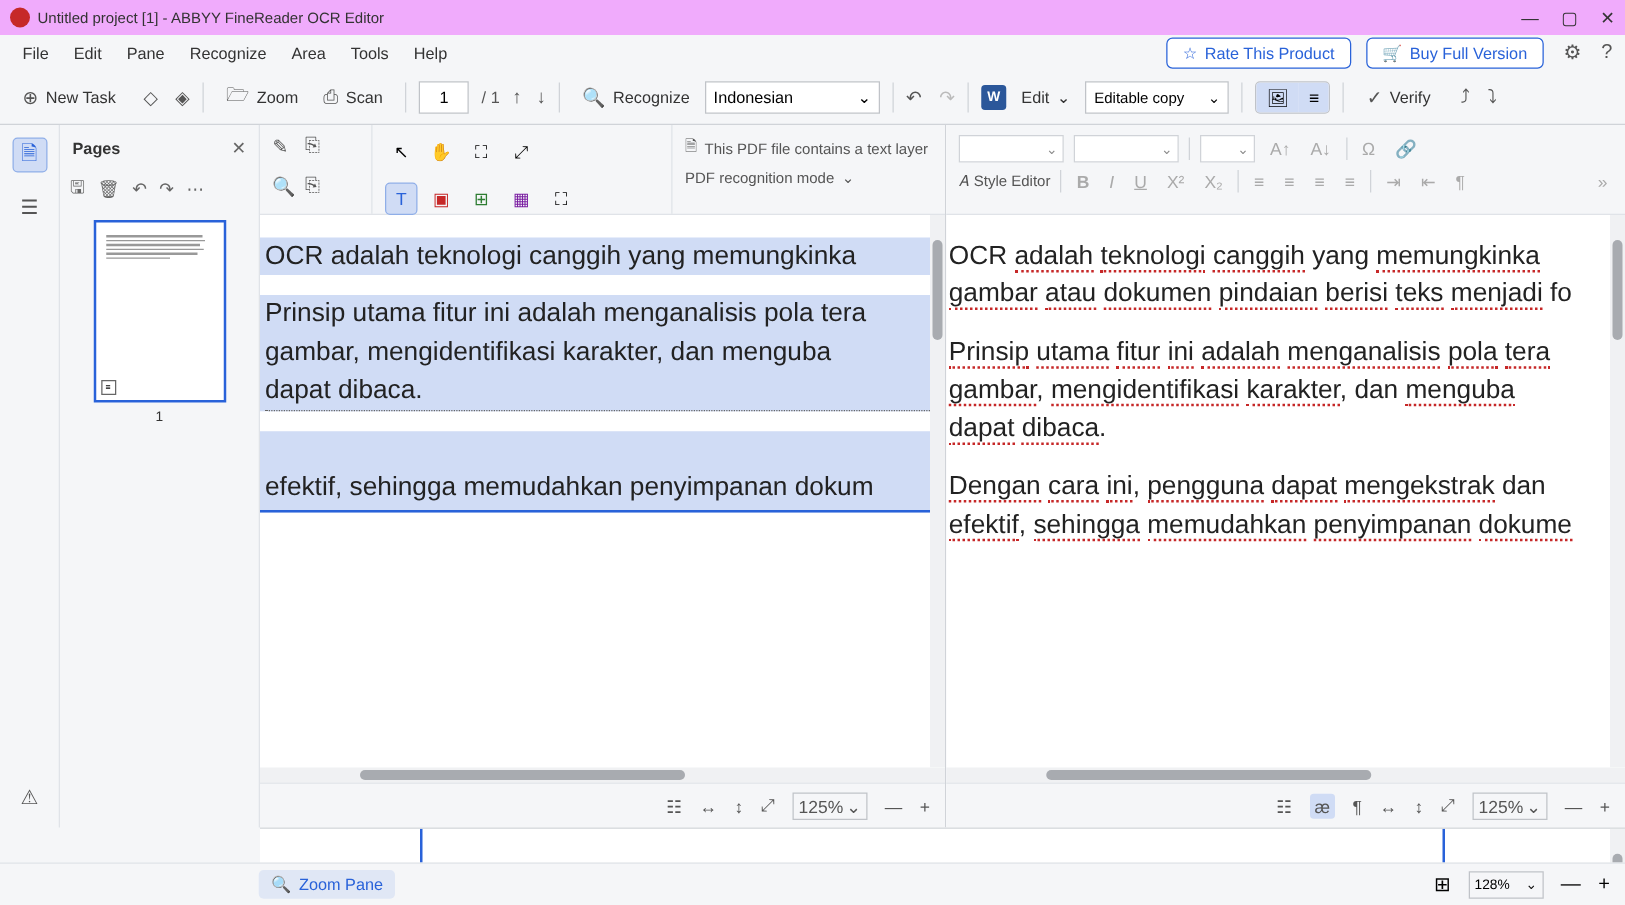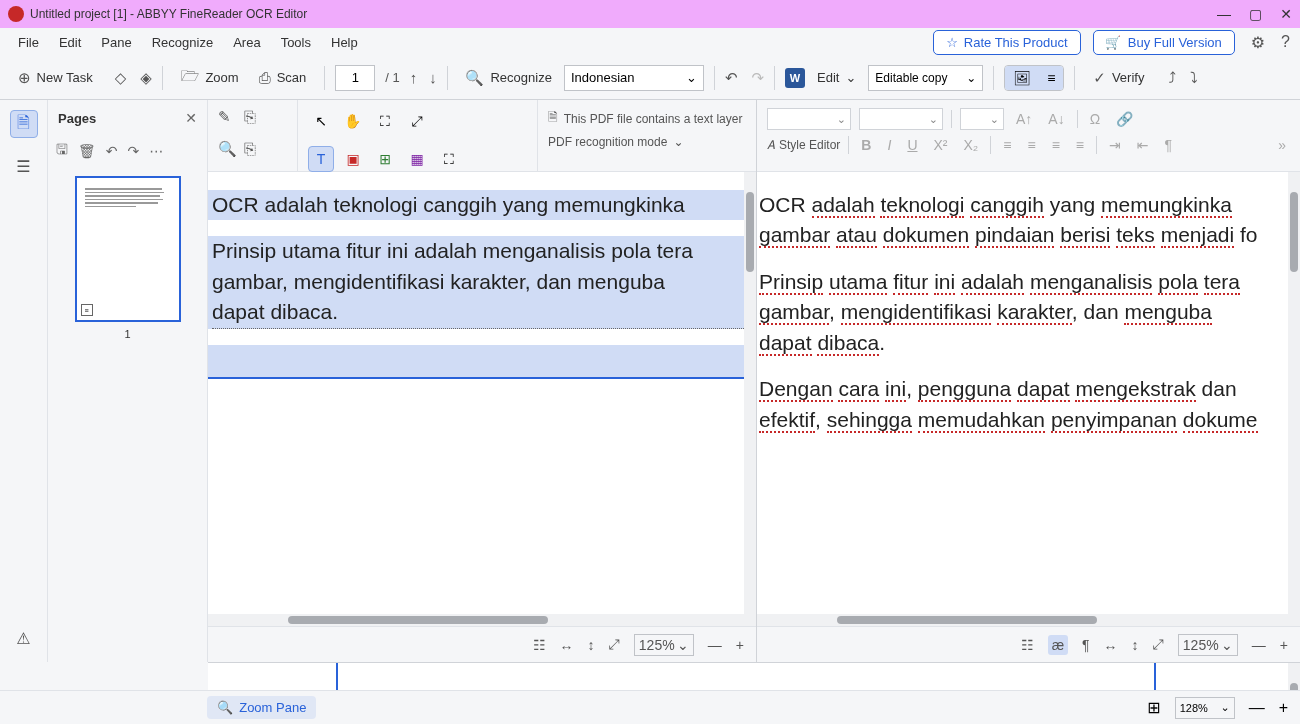--- a/index.html
+++ b/index.html
@@ -241,21 +241,21 @@
         <div class="row">
           <span>PDF recognition mode</span>
           <span>⌄</span>
         </div>
       </div>
     </div>
     <div class="doc-view">
       <div class="doc-content">
         <p class="highlighted"><span>OCR adalah teknologi canggih yang memungkinka</span><br></p>
         <p class="highlighted"><span>Prinsip utama fitur ini adalah menganalisis pola tera</span><br><span>gambar, mengidentifikasi karakter, dan menguba</span><br><span class="dotted">dapat dibaca.</span></p>
-        <p class="highlighted" style="border-bottom:2px solid #2962d9;padding-bottom:2px;"><br></p>
+        <p class="highlighted" style="border-bottom:2px solid #2962d9;padding-bottom:2px;"><br><span>efektif, sehingga memudahkan penyimpanan dokum</span></p>
       </div>
       <div class="scroll-v">
           <div class="thumb-bar" style="height:80px;margin-top:20px;"></div>
         </div>
     </div>
     <div class="scroll-h">
         <div class="thumb-bar"></div>
       </div>
     <div class="zoom-bar">
       <span>☷</span>

